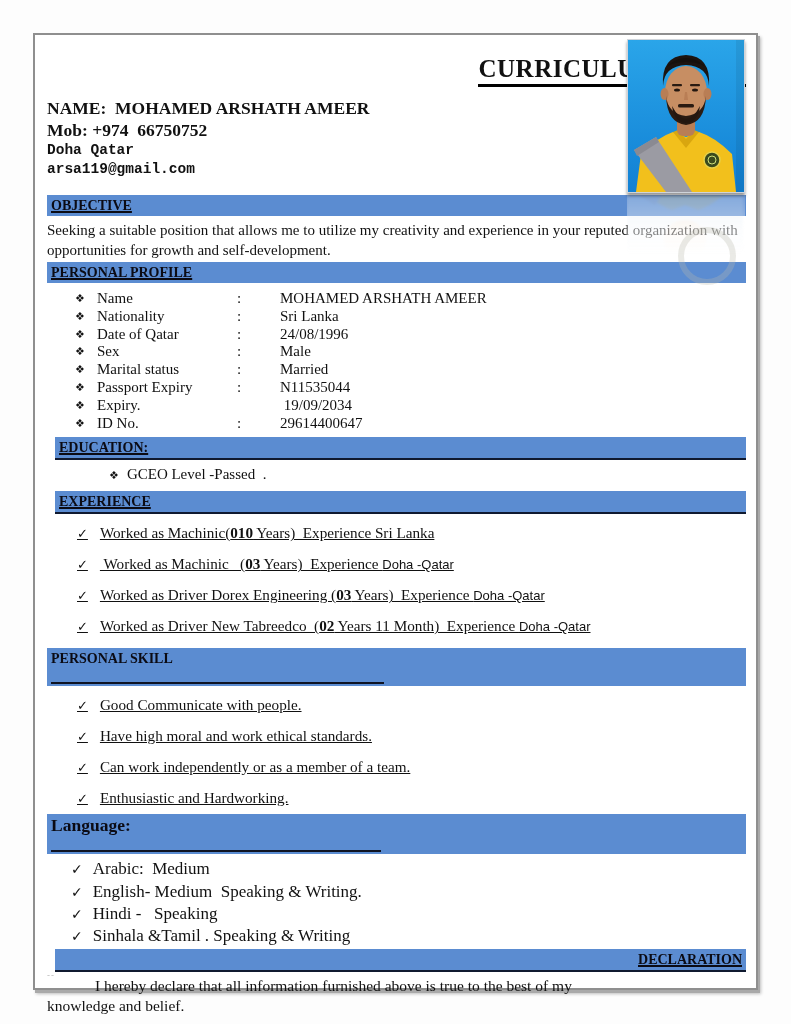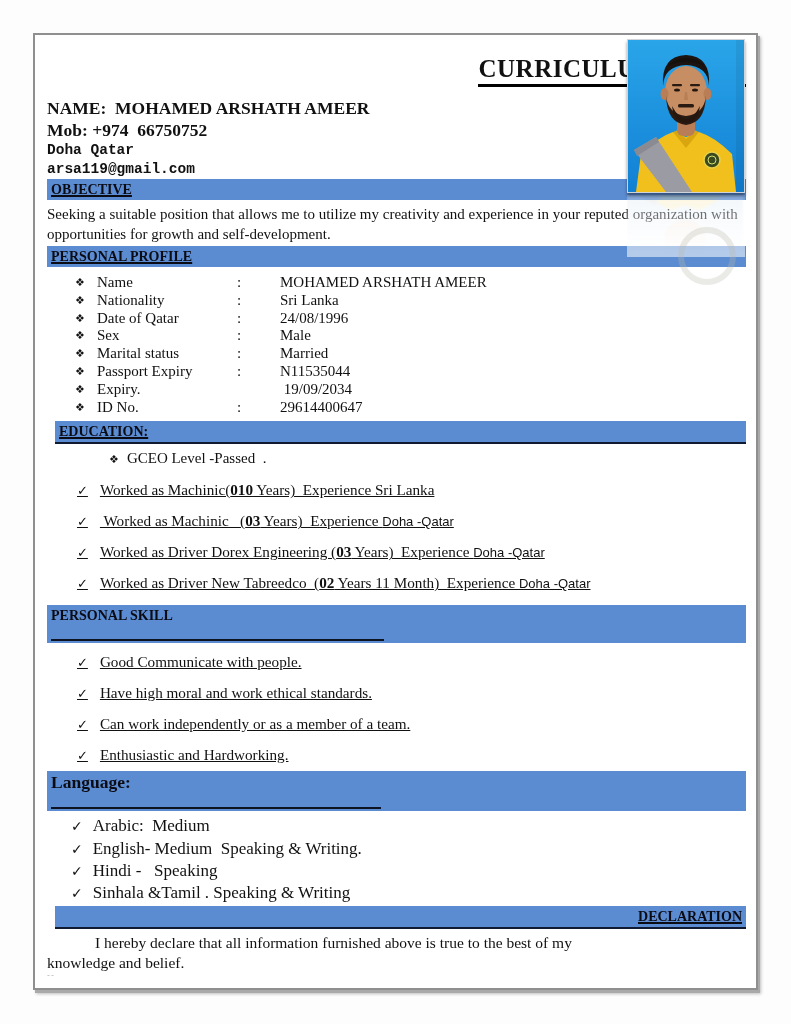--- a/index.html
+++ b/index.html
@@ -118,21 +118,21 @@
       <span class="title">CURRICULUM VITAE</span>
     </div>
 
     <div class="contact">
       <div class="big">NAME:  MOHAMED ARSHATH AMEER</div>
       <div class="big">Mob: +974  66750752</div>
       <div class="small">Doha Qatar</div>
       <div class="small">arsa119@gmail.com</div>
     </div>
 
-    <div class="bar" style="">
+    <div class="bar" style="margin-top:16px;">
       <span class="bar-heading">OBJECTIVE</span>
     </div>
     <p class="objective-text">Seeking a suitable position that allows me to utilize my creativity and experience in your reputed organization with opportunities for growth and self-development.</p>
 
     <div class="bar">
       <span class="bar-heading">PERSONAL PROFILE</span>
     </div>
     <div class="profile">
       <div class="profile-row">
         <span class="bullet">❖</span>
@@ -184,20 +184,23 @@
       </div>
     </div>
 
     <div class="bar edge">
       <span class="bar-heading">EDUCATION:</span>
     </div>
     <ul class="edu-list">
       <li><span class="bullet">❖</span><span>GCEO Level -Passed  .</span></li>
     </ul>
 
+    <div class="bar edge">
+      <span class="bar-heading">EXPERIENCE</span>
+    </div>
     <ul class="check-list">
       <li><span class="chk">✓</span><span>Worked as Machinic(</span><b>010</b><span> Years)  Experience Sri Lanka</span><span class="sans"></span></li>
       <li><span class="chk">✓</span><span> Worked as Machinic   (</span><b>03</b><span> Years)  Experience </span><span class="sans">Doha -Qatar</span></li>
       <li><span class="chk">✓</span><span>Worked as Driver Dorex Engineering (</span><b>03</b><span> Years)  Experience </span><span class="sans">Doha -Qatar</span></li>
       <li><span class="chk">✓</span><span>Worked as Driver New Tabreedco  (</span><b>02</b><span> Years 11 Month)  Experience </span><span class="sans">Doha -Qatar</span></li>
     </ul>
 
     <div class="spacer-skill"></div>
 
     <div class="bar">

